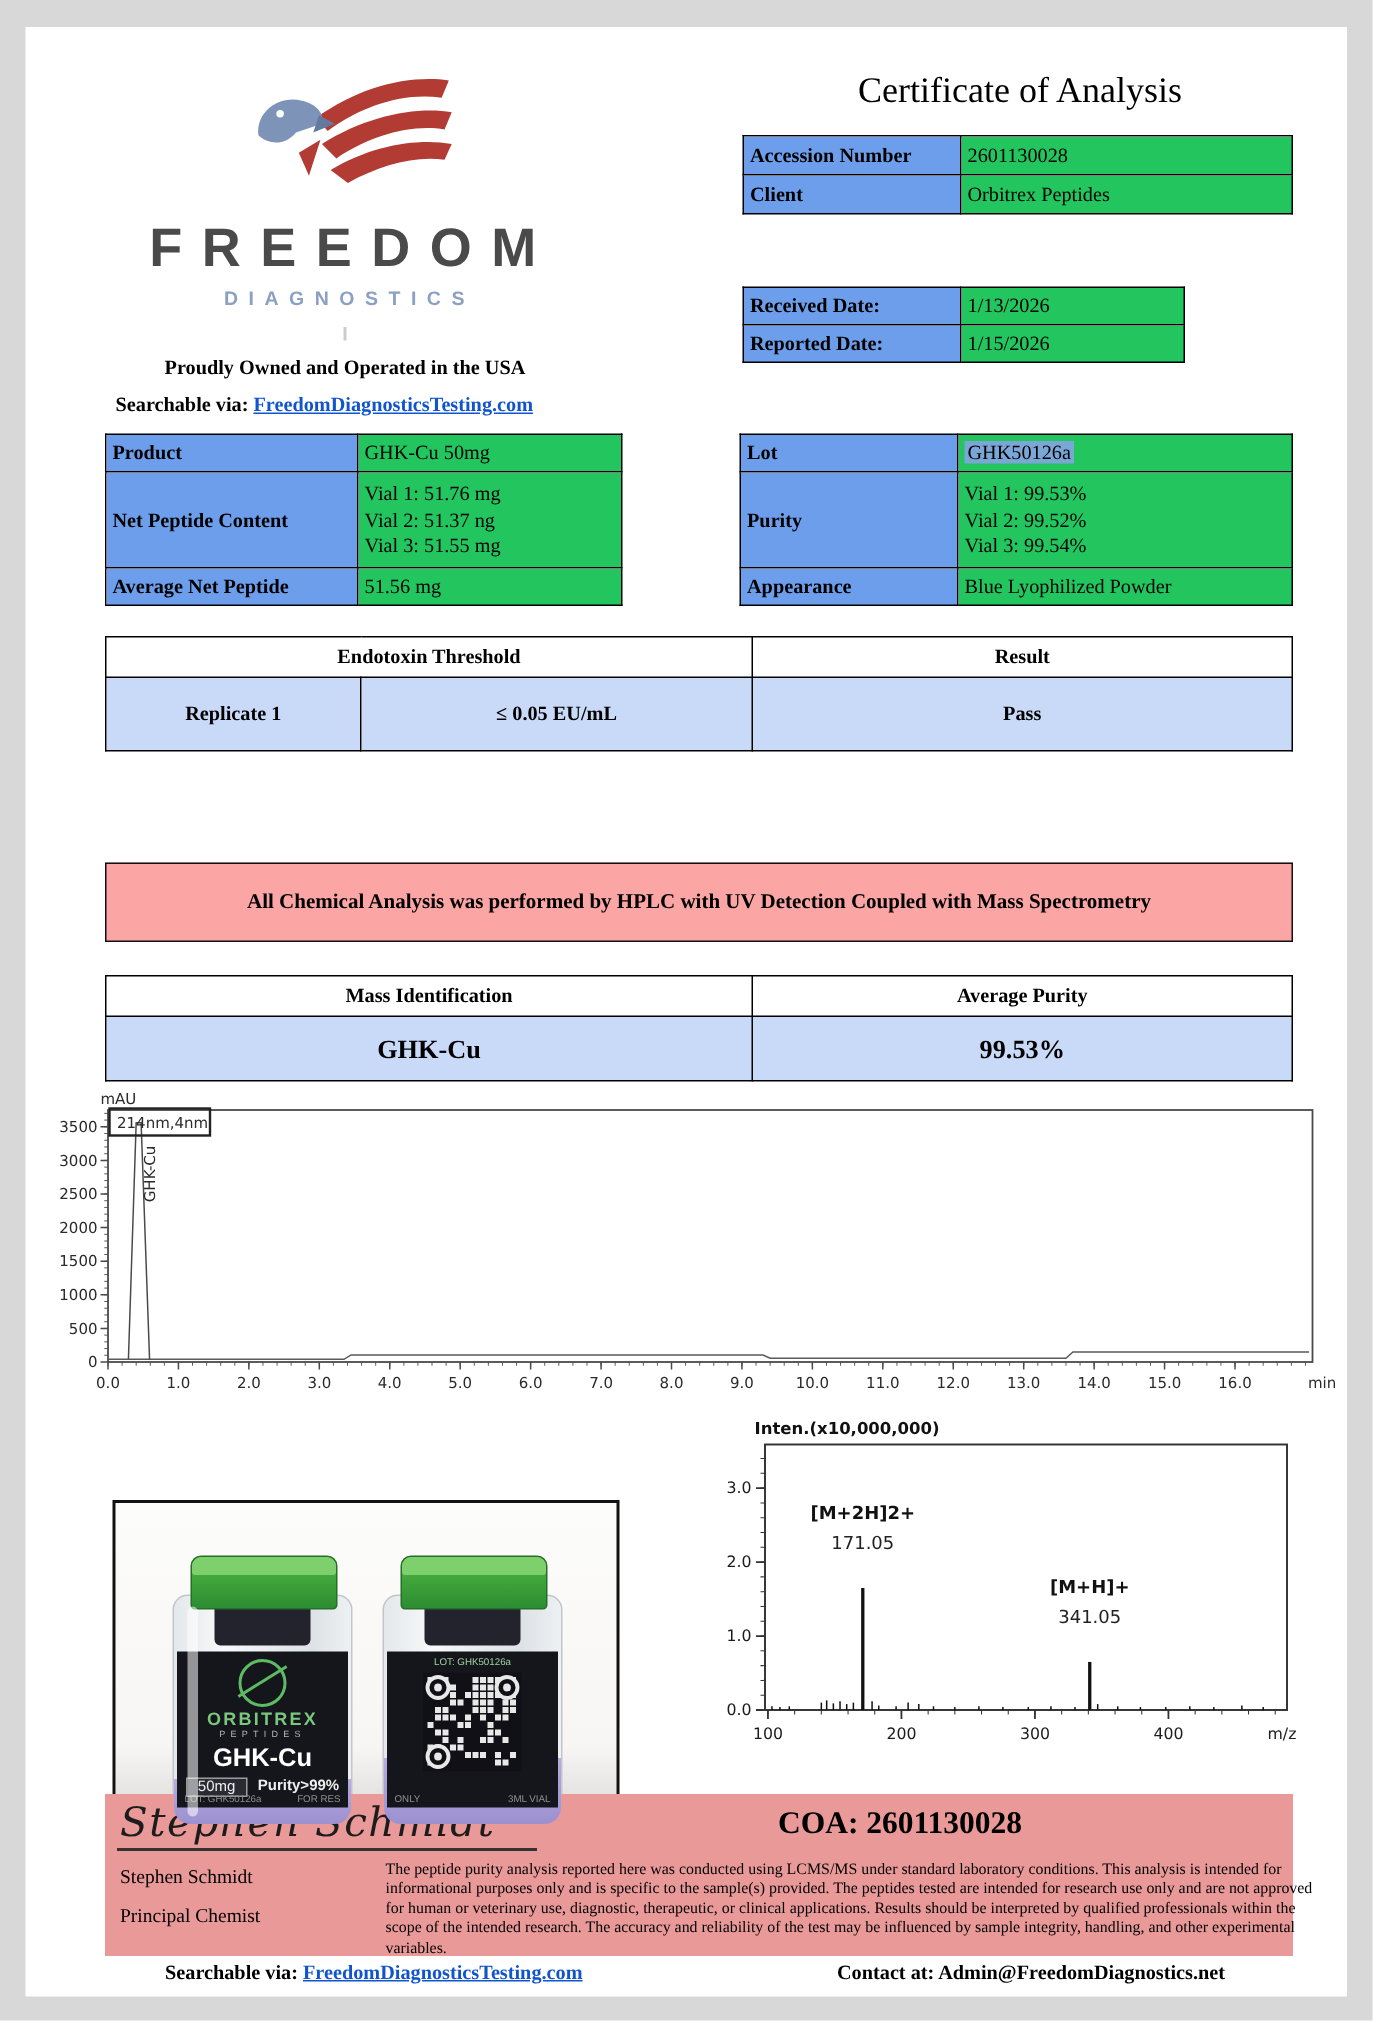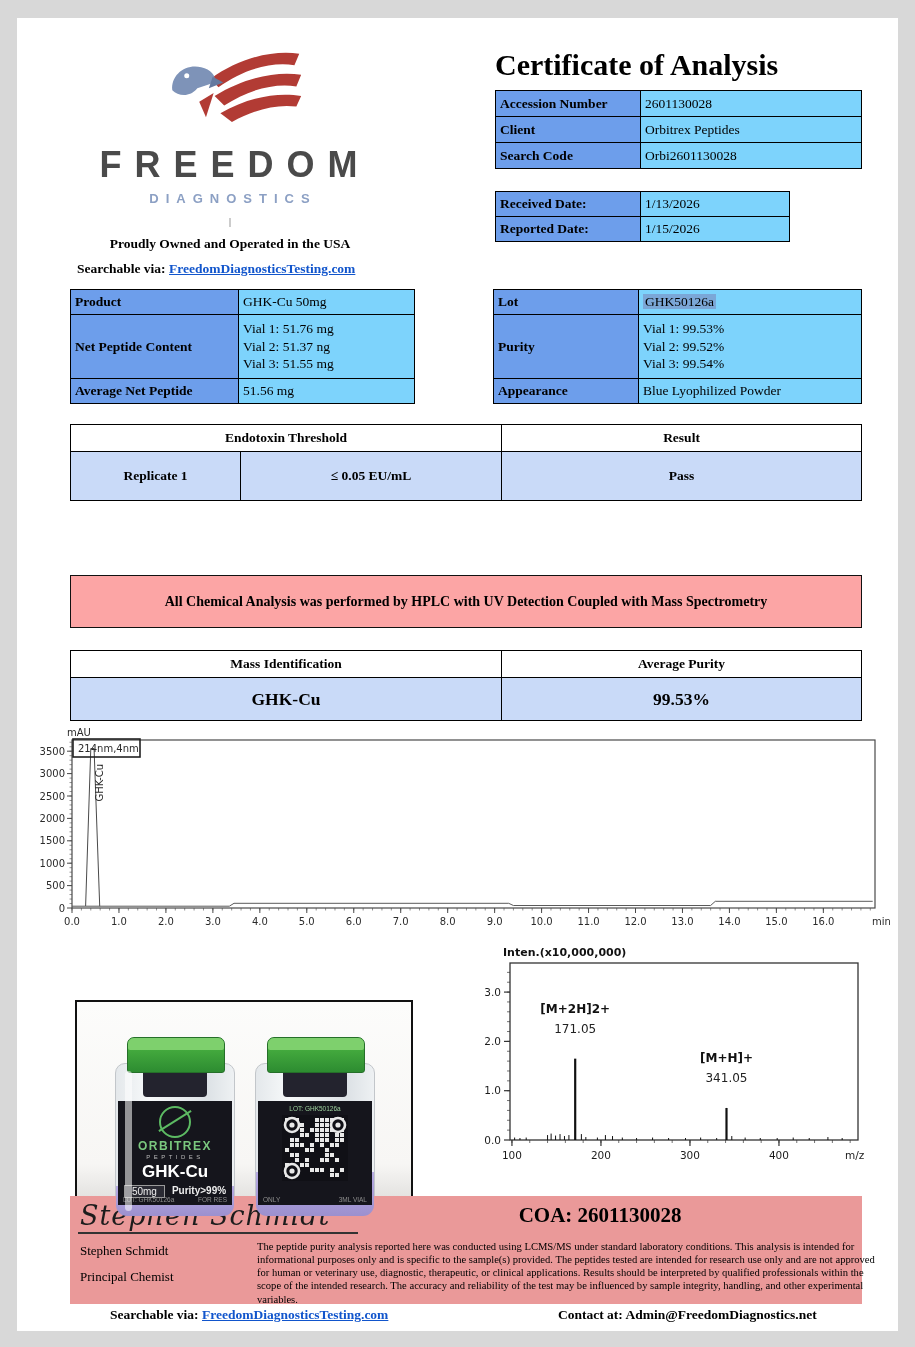--- a/index.html
+++ b/index.html
@@ -9,27 +9,27 @@
   
   .logo-block{position:absolute;left:48px;top:28px;width:330px;text-align:center;}
   .eagle{display:block;margin:0 auto;}
   .brand{font-family:"Liberation Sans",sans-serif;font-weight:bold;font-size:36px;letter-spacing:13px;color:#4a4a4a;padding-left:10px;margin-top:-2px;}
   .brand-sub{font-family:"Liberation Sans",sans-serif;font-weight:bold;font-size:13px;letter-spacing:7px;color:#8ca0c4;margin-top:5px;padding-left:6px;}
   .tickmark{display:inline-block;width:2px;height:9px;background:#cccccc;margin-top:12px;}
   .tagline{font-weight:bold;font-size:13.5px;margin-top:5px;}
   .searchable{font-weight:bold;font-size:13.5px;margin-top:9px;text-align:left;padding-left:12px;}
   .link{color:#1155cc;text-decoration:underline;font-weight:bold;cursor:pointer;}
 
-  .doc-title{position:absolute;left:478px;top:30px;width:370px;text-align:left;font-size:30px;font-weight:bold;}
+  .doc-title{position:absolute;left:478px;top:30px;width:370px;text-align:center;font-size:24px;font-weight:normal;}
 
   
   table.tbl{border-collapse:collapse;table-layout:fixed;position:absolute;font-size:13.5px;}
   table.tbl td{border:1.5px solid #000;padding:1px 4px;vertical-align:middle;overflow:hidden;}
   td.hd{background:#6d9eeb;font-weight:bold;}
-  td.vl{background:#7dd3fc;margin-top:45px;}
+  td.vl{background:#22c55e;margin-top:45px;}
   td.wh{background:#fff;font-weight:bold;text-align:center;}
   .hl{background:#7ba7d7;padding:0 2px;}
   .cell-line{line-height:1.32;font-family:Liberation Serif, serif;}
 
   .info-tbl{left:478px;top:72px;width:367px;}
   .info-tbl td{height:23px;}
   .dates-tbl{left:478px;top:173px;width:295px;}
   .dates-tbl td{height:22px;}
   .product-tbl{left:53px;top:271px;width:345px;}
   .lot-tbl{left:476px;top:271px;width:369px;}
@@ -118,24 +118,20 @@
         <col>
       </colgroup>
     <tbody>
         <tr>
           <td class="hd">Accession Number</td>
           <td class="vl">2601130028</td>
         </tr>
     <tr>
           <td class="hd">Client</td>
           <td class="vl">Orbitrex Peptides</td>
-        </tr>
-    <tr>
-          <td class="hd">Search Code</td>
-          <td class="vl">Orbi2601130028</td>
         </tr>
   </tbody>
     </table>
 
   <table class="tbl dates-tbl">
     <colgroup>
         <col style="width:145px">
         <col>
       </colgroup>
     <tbody>

